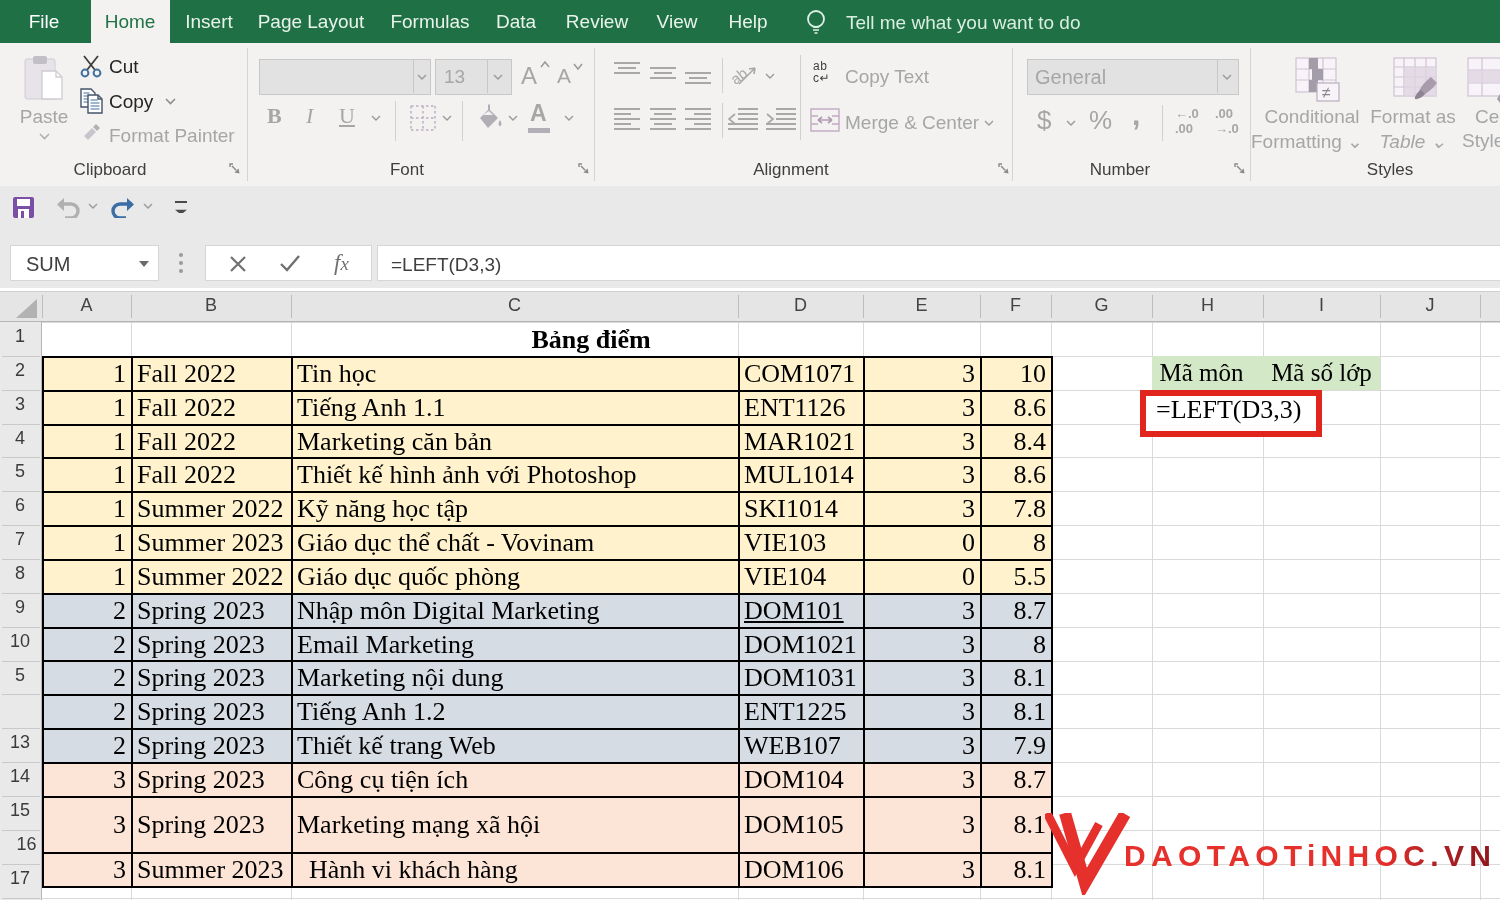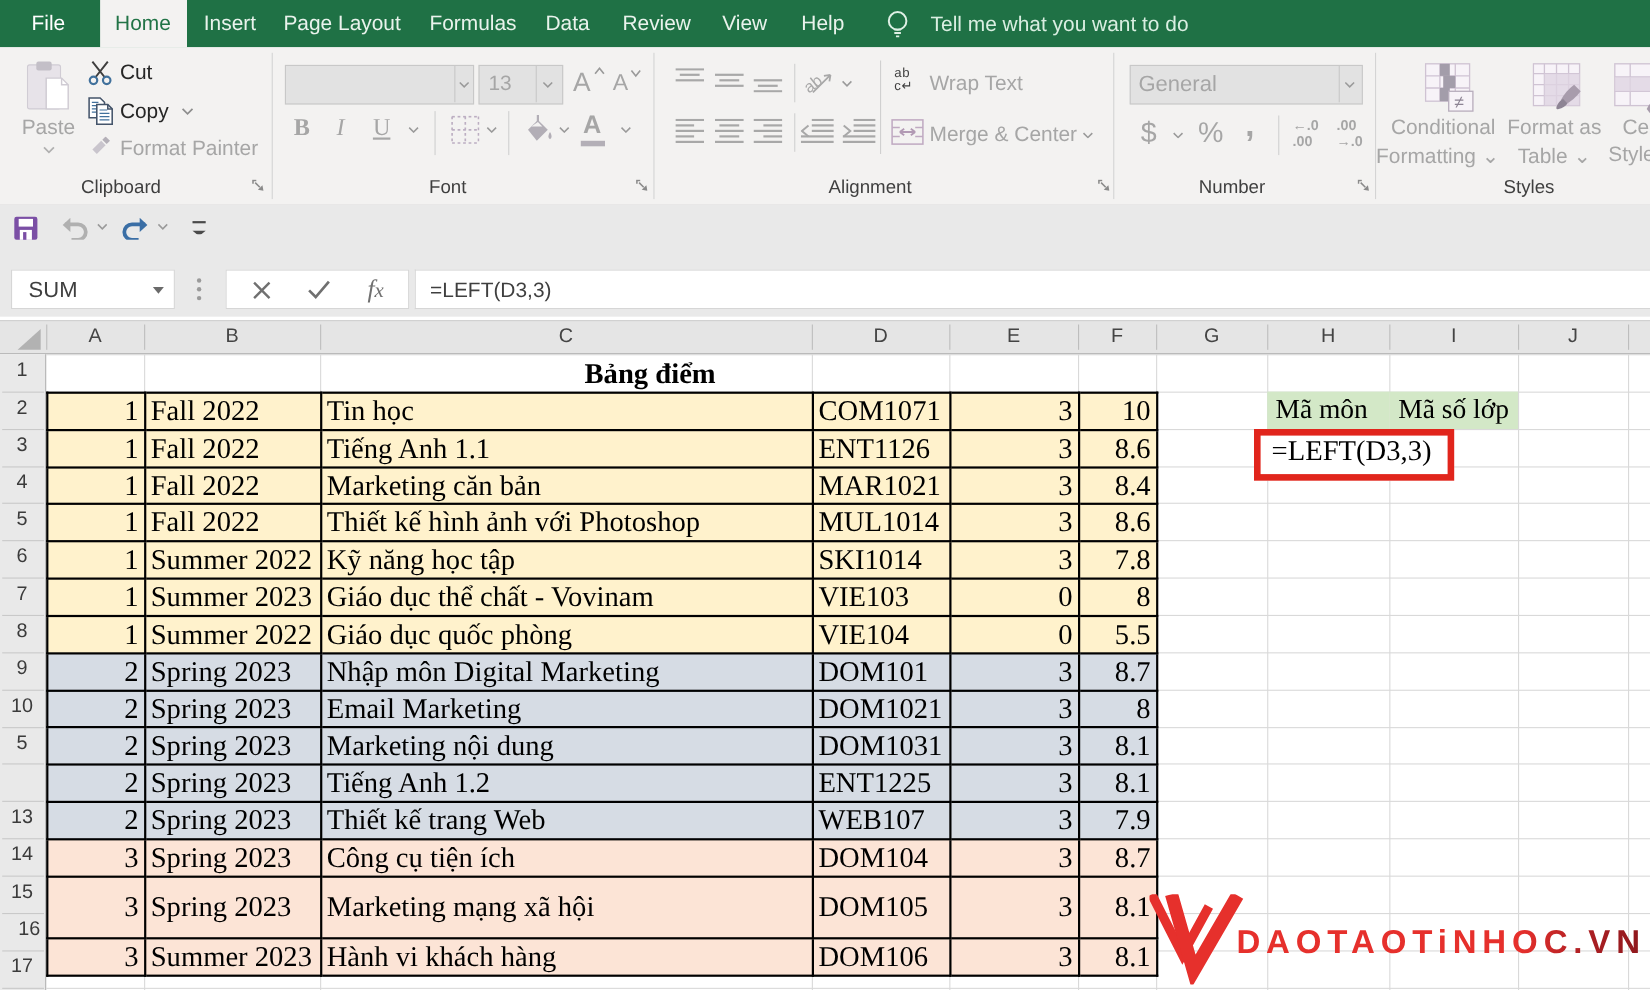--- a/index.html
+++ b/index.html
@@ -194,21 +194,21 @@
     <rect x="10" y="5" width="20" height="2" fill="#a8a8a8"></rect>
 <rect x="10" y="10" width="20" height="2" fill="#a8a8a8"></rect>
     <rect x="0" y="15" width="30" height="2" fill="#a8a8a8"></rect>
 <rect x="0" y="20" width="30" height="2" fill="#a8a8a8"></rect>
 <path d="M1 6 L7 11 L1 16" stroke="#a8a8a8" stroke-width="1.8" fill="none"></path>
 </svg>
 <div class="vline" style="left:722px;top:58px;height:35px;background:#d0d0d0;"></div>
 <div class="vline" style="left:722px;top:103px;height:35px;background:#d0d0d0;"></div>
 <div class="vline" style="left:800px;top:55px;height:85px;background:#d0d0d0;"></div>
 <div class="abs" style="left:813px;top:60px;font-size:12px;color:#3f3f3f;line-height:12px;letter-spacing:0.5px;">ab<br>c<span>↵</span></div>
-<div class="abs dis" style="left:845px;top:66px;font-size:19px;">Wrap Text</div>
+<div class="abs dis" style="left:845px;top:66px;font-size:19px;">Copy Text</div>
 <svg class="abs" style="left:810px;top:108px;" width="30" height="24" viewBox="0 0 30 24">
 <rect x="1" y="1" width="28" height="22" fill="none" stroke="#c0aac2" stroke-width="1.4"></rect>
 <path d="M1 8 H8 M22 8 H29 M1 16 H8 M22 16 H29" stroke="#c0aac2" stroke-width="1.4"></path>
 <path d="M8 12 H22 M8 12 l4 -3 M8 12 l4 3 M22 12 l-4 -3 M22 12 l-4 3" stroke="#b29ab4" stroke-width="1.6" fill="none"></path>
 </svg>
 <div class="abs dis" style="left:845px;top:112px;font-size:19px;">Merge &amp; Center</div>
 <svg class="caret" style="left:984px;top:120px;" width="10" height="6" viewBox="0 0 10 6">
     <path d="M1 1 L5 5 L9 1" stroke="#9a9a9a" stroke-width="1.4" fill="none"></path>
   </svg>
 <div class="abs lbl" style="left:721px;top:160px;width:140px;text-align:center;">Alignment</div>
@@ -252,21 +252,21 @@
 <div class="abs dis" style="left:1242px;top:106px;width:140px;text-align:center;font-size:19px;">Conditional</div>
 <div class="abs dis" style="left:1237px;top:130px;width:140px;text-align:center;font-size:19px;">Formatting ⌄</div>
 <svg class="abs" style="left:1393px;top:57px;" width="48" height="46" viewBox="0 0 48 46">
 <rect x="1" y="1" width="42" height="38" fill="#f7f3f8" stroke="#cfc3d3" stroke-width="1.2"></rect>
 <path d="M1 10 H43 M1 20 H43 M1 30 H43 M11 1 V39 M22 1 V39 M33 1 V39" stroke="#cfc3d3" stroke-width="1.2"></path>
 <rect x="11" y="10" width="32" height="29" fill="#ded4e2" opacity="0.8"></rect>
 <path d="M26 34 q4 -8 12 -14 l6 6 q-6 8 -14 12 z" fill="#a89cac"></path>
 <path d="M22 40 q2 -5 6 -7 l4 4 q-3 4 -8 5 q-3 1 -2 -2 z" fill="#8d8494"></path>
 </svg>
 <div class="abs dis" style="left:1343px;top:106px;width:140px;text-align:center;font-size:19px;">Format as</div>
-<div class="abs dis" style="left:1343px;top:130px;width:140px;text-align:center;font-size:19px;">Table ⌄</div>
+<div class="abs dis" style="left:1343px;top:130px;width:140px;text-align:center;font-size:19px;font-style:italic;">Table ⌄</div>
 <svg class="abs" style="left:1467px;top:57px;" width="48" height="46" viewBox="0 0 48 46">
 <rect x="1" y="1" width="46" height="38" fill="#f7f3f8" stroke="#cfc3d3" stroke-width="1.2"></rect>
 <path d="M1 13 H47 M1 26 H47 M15 1 V39" stroke="#cfc3d3" stroke-width="1.2"></path>
 <rect x="1" y="13" width="46" height="13" fill="#ded4e2" opacity="0.8"></rect>
 <path d="M30 42 q3 -6 9 -10 l5 5 q-5 6 -11 9 z" fill="#a89cac"></path>
 </svg>
 <div class="abs dis" style="left:1475px;top:106px;width:100px;text-align:left;font-size:19px;">Cell</div>
 <div class="abs dis" style="left:1462px;top:130px;width:100px;text-align:left;font-size:19px;">Styles</div>
 <div class="abs lbl" style="left:1320px;top:160px;width:140px;text-align:center;">Styles</div>
 
@@ -473,21 +473,21 @@
         <td style="border:2px solid #000;padding:0 4px;">Summer 2022</td>
         <td style="border:2px solid #000;padding:0 4px;">Giáo dục quốc phòng</td>
         <td style="border:2px solid #000;padding:0 4px;">VIE104</td>
         <td style="border:2px solid #000;padding:0 5px;text-align:right;">0</td>
         <td style="border:2px solid #000;padding:0 5px;text-align:right;">5.5</td>
       </tr>
 <tr style="height:33.85px;background:#d6dce4;">
         <td style="border:2px solid #000;padding:0 5px;text-align:right;">2</td>
         <td style="border:2px solid #000;padding:0 4px;">Spring 2023</td>
         <td style="border:2px solid #000;padding:0 4px;">Nhập môn Digital Marketing</td>
-        <td style="border:2px solid #000;padding:0 4px;">DOM101</td>
+        <td style="border:2px solid #000;padding:0 4px;text-decoration:underline;">DOM101</td>
         <td style="border:2px solid #000;padding:0 5px;text-align:right;">3</td>
         <td style="border:2px solid #000;padding:0 5px;text-align:right;">8.7</td>
       </tr>
 <tr style="height:33.85px;background:#d6dce4;">
         <td style="border:2px solid #000;padding:0 5px;text-align:right;">2</td>
         <td style="border:2px solid #000;padding:0 4px;">Spring 2023</td>
         <td style="border:2px solid #000;padding:0 4px;">Email Marketing</td>
         <td style="border:2px solid #000;padding:0 4px;">DOM1021</td>
         <td style="border:2px solid #000;padding:0 5px;text-align:right;">3</td>
         <td style="border:2px solid #000;padding:0 5px;text-align:right;">8</td>
@@ -528,21 +528,21 @@
         <td style="border:2px solid #000;padding:0 5px;text-align:right;">3</td>
         <td style="border:2px solid #000;padding:0 4px;">Spring 2023</td>
         <td style="border:2px solid #000;padding:12px 4px;">Marketing mạng xã hội</td>
         <td style="border:2px solid #000;padding:0 4px;">DOM105</td>
         <td style="border:2px solid #000;padding:0 5px;text-align:right;">3</td>
         <td style="border:2px solid #000;padding:0 5px;text-align:right;">8.1</td>
       </tr>
 <tr style="height:33.85px;background:#fce4d6;">
         <td style="border:2px solid #000;padding:0 5px;text-align:right;">3</td>
         <td style="border:2px solid #000;padding:0 4px;">Summer 2023</td>
-        <td style="border:2px solid #000;padding:0 4px;">Hành vi khách hàng</td>
+        <td style="border:2px solid #000;padding:0 16px;">Hành vi khách hàng</td>
         <td style="border:2px solid #000;padding:0 4px;">DOM106</td>
         <td style="border:2px solid #000;padding:0 5px;text-align:right;">3</td>
         <td style="border:2px solid #000;padding:0 5px;text-align:right;">8.1</td>
       </tr>
 </tbody>
   </table>
 <div class="abs ser" style="left:1152px;top:355.9px;width:111px;height:33.9px;background:#d3e8c7;font-size:25px;text-align:center;line-height:33.9px;box-sizing:border-box;padding-right:12px;">Mã môn</div>
 <div class="abs ser" style="left:1263px;top:355.9px;width:117px;height:33.9px;background:#d3e8c7;font-size:25px;text-align:center;line-height:33.9px;">Mã số lớp</div>
 <div class="abs" style="left:1140px;top:390px;width:182px;height:47px;border:6px solid #e1251c;box-sizing:border-box;background:#fff;"></div>
 <div class="abs ser" style="left:1156px;top:395px;font-size:26px;color:#000;">=LEFT(D3,3)</div>

